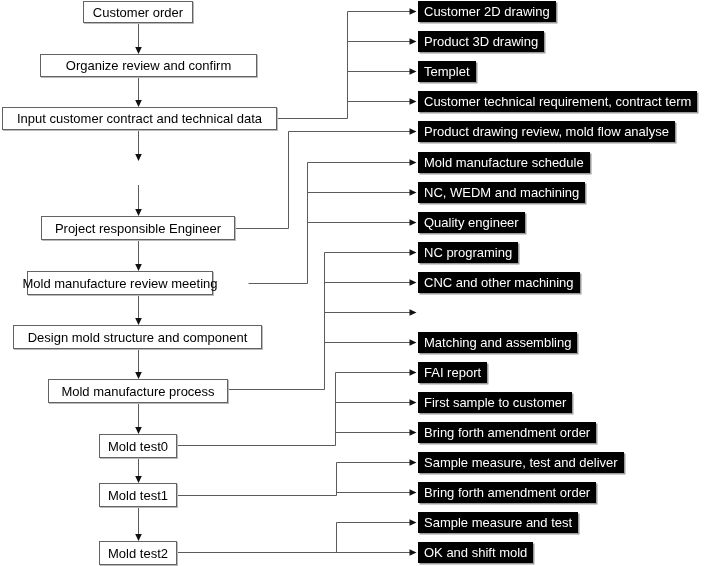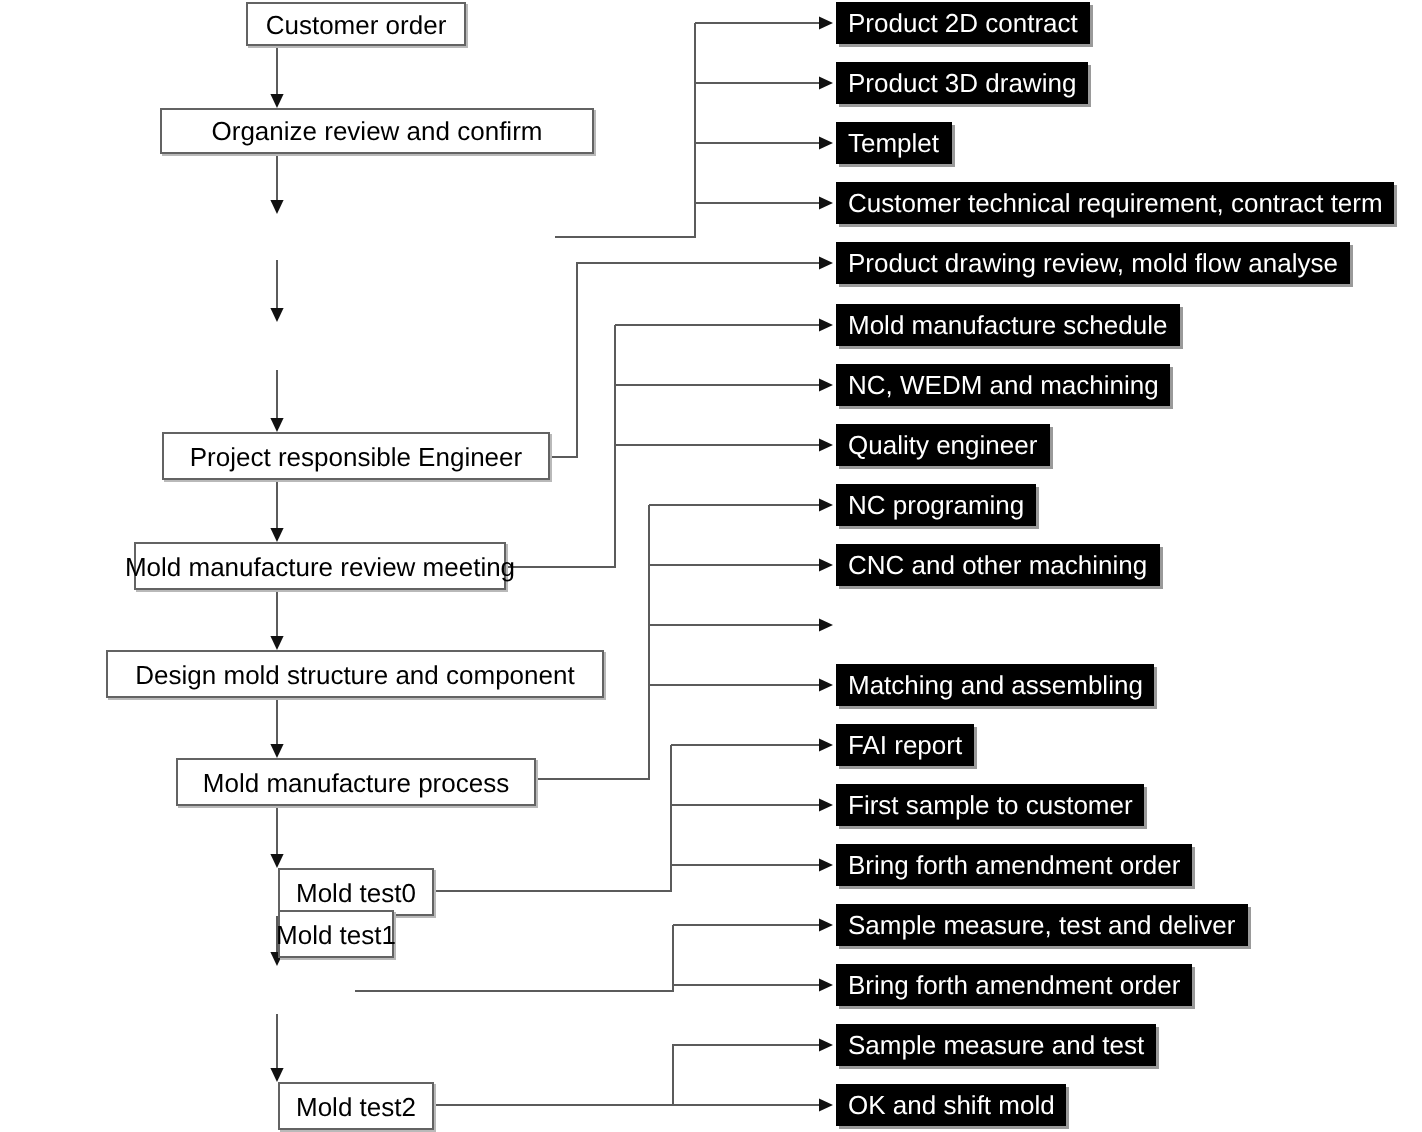--- a/index.html
+++ b/index.html
@@ -15,21 +15,20 @@
     position:absolute;
     box-sizing:border-box;
     background:#ffffff;
     border:1px solid #636363;
     box-shadow:1px 1px 0 #b9b9b9;
     color:#000000;
     font-size:13px;
     display:flex;align-items:center;justify-content:center;
     white-space:nowrap;
     z-index:2;
-    margin-left:40px;
   }
   .obox{
     position:absolute;
     box-sizing:border-box;
     background:#000000;
     color:#ffffff;
     font-size:13px;
     height:21px;line-height:21px;
     padding:0 6px;
     white-space:nowrap;
@@ -107,43 +106,46 @@
       <polygon points="416.5,552.5 409.5,549.3 409.5,555.7"></polygon>
     </g>
   </svg>
 
   <div class="pbox" style="left:83px;top:1px;width:110px;height:22px">
       <span>Customer order</span>
     </div>
   <div class="pbox" style="left:40px;top:54px;width:217px;height:23px">
       <span>Organize review and confirm</span>
     </div>
+  <div class="pbox" style="left:2px;top:107px;width:275px;height:23px">
+      <span>Input customer contract and technical data</span>
+    </div>
   <div class="pbox" style="left:41px;top:216px;width:194px;height:24px">
       <span>Project responsible Engineer</span>
     </div>
   <div class="pbox" style="left:27px;top:271px;width:186px;height:24px">
       <span>Mold manufacture review meeting</span>
     </div>
   <div class="pbox" style="left:13px;top:325px;width:249px;height:24px">
       <span>Design mold structure and component</span>
     </div>
   <div class="pbox" style="left:48px;top:379px;width:180px;height:24px">
       <span>Mold manufacture process</span>
     </div>
   <div class="pbox" style="left:99px;top:434px;width:78px;height:24px">
       <span>Mold test0</span>
     </div>
-  <div class="pbox" style="left:99px;top:455px;width:58px;height:24px">
+  <div class="pbox" style="left:99px;top:483px;width:78px;height:24px">
       <span>Mold test1</span>
     </div>
   <div class="pbox" style="left:99px;top:541px;width:78px;height:24px">
       <span>Mold test2</span>
     </div>
 
-  <div class="obox" style="left:418px;top:1px">Product 2D contract</div>
+  <div class="obox" style="left:418px;top:1px">Customer 2D drawing</div>
   <div class="obox" style="left:418px;top:31px">Product 3D drawing</div>
   <div class="obox" style="left:418px;top:61px">Templet</div>
   <div class="obox" style="left:418px;top:91px">Customer technical requirement, contract term</div>
   <div class="obox" style="left:418px;top:121px">Product drawing review, mold flow analyse</div>
   <div class="obox" style="left:418px;top:152px">Mold manufacture schedule</div>
   <div class="obox" style="left:418px;top:182px">NC, WEDM and machining</div>
   <div class="obox" style="left:418px;top:212px">Quality engineer</div>
   <div class="obox" style="left:418px;top:242px">NC programing</div>
   <div class="obox" style="left:418px;top:272px">CNC and other machining</div>
   <div class="obox" style="left:418px;top:332px">Matching and assembling</div>

